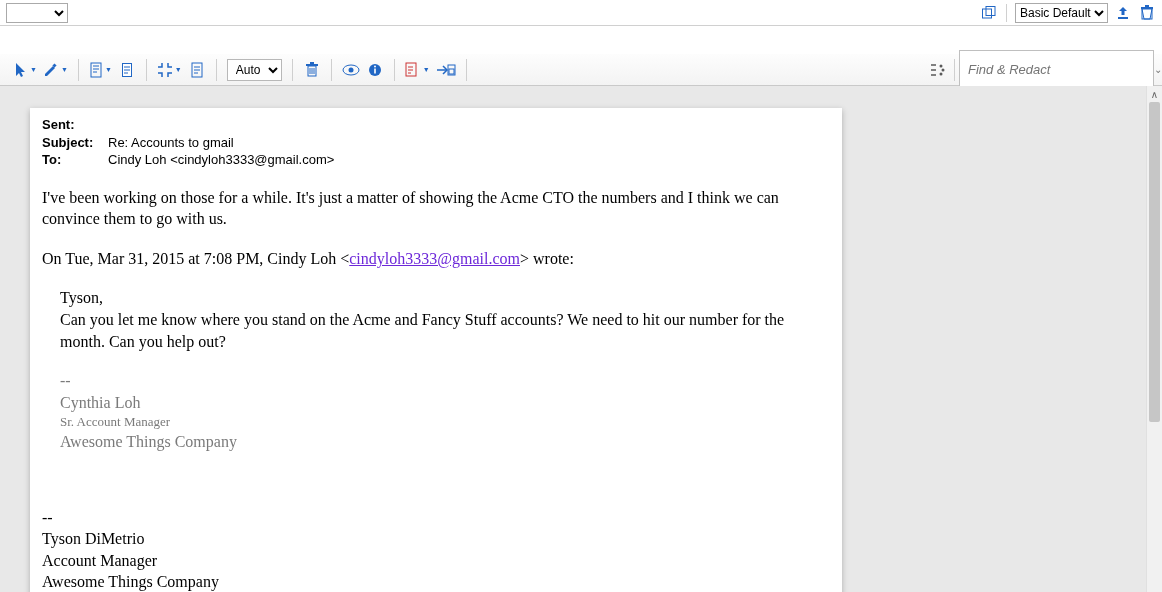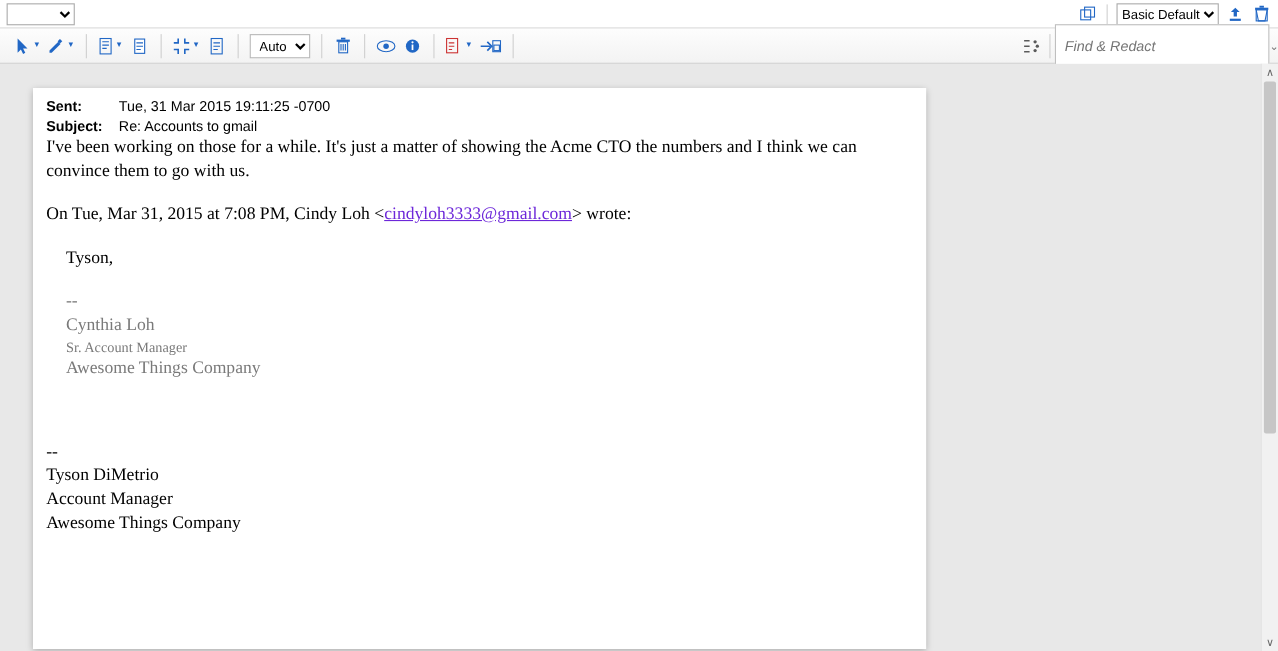--- a/index.html
+++ b/index.html
@@ -15,20 +15,21 @@
   .topbar .icon-btn {
     width:18px; height:18px; display:flex; align-items:center; justify-content:center;
     cursor:pointer;
   }
   .topbar .sep { width:1px; height:18px; background:#d0d0d0; margin:0 2px; }
 
   .toolbar {
     height:32px; border-bottom:1px solid #c9c9c9;
     display:flex; align-items:center; padding:0 8px; gap:4px;
     background:linear-gradient(#fdfdfd,#f3f3f3);
+    margin-top:28px;
   }
   .toolbar .group { display:flex; align-items:center; gap:6px; padding:0 6px; }
   .toolbar .vsep { width:1px; height:22px; background:#cfcfcf; }
   .toolbar .tb-btn {
     min-width:18px; height:20px; display:flex; align-items:center; justify-content:center;
     cursor:pointer; position:relative;
   }
   .toolbar .tb-btn .dd {
     font-size:7px; color:#2167c5; margin-left:2px;
   }
@@ -53,21 +54,21 @@
   }
   .vscroll .arrow { height:16px; display:flex; align-items:center; justify-content:center; color:#666; font-size:10px; cursor:pointer; }
   .vscroll .track { position:absolute; top:16px; bottom:16px; left:0; right:0; }
   .vscroll .thumb { position:absolute; left:2px; right:2px; top:0; height:320px; background:#c6c6c6; border-radius:2px; }
 
   .page {
     position:absolute; left:30px; top:22px; width:812px; min-height:510px;
     background:#fff; box-shadow:0 2px 6px rgba(0,0,0,0.25);
     padding:8px 12px 20px 12px;
   }
-  .headers { font-size:13px; line-height:1.35; }
+  .headers { font-size:13px; line-height:1.35; margin-bottom:18px; }
   .headers .row { display:flex; }
   .headers .label { width:66px; font-weight:bold; }
   .headers .value { }
   .body-text { font-family: "Times New Roman", Times, serif; font-size:16px; line-height:1.35; }
   .body-text p { margin:0; }
   .body-text .gap { height:18px; }
   .email-link { text-decoration:underline; color:#6d28d9; }
   .quoted { padding-left:18px; }
   .sig-gray { color:#7a7a7a; }
   .sig-small { font-size:13px; }
@@ -225,37 +226,41 @@
     <span class="chev">⌄</span>
   </div>
 </div>
 
 <div class="viewport">
 
   <div class="page">
     <div class="headers">
       <div class="row">
         <div class="label">Sent:</div>
-        <div class="value">Tue, 31 Mar 2015 19:11:25 -0700</div>
       </div>
       <div class="row">
         <div class="label">Subject:</div>
         <div class="value">Re: Accounts to gmail</div>
       </div>
+      <div class="row">
+        <div class="label">To:</div>
+        <div class="value">Cindy Loh &lt;cindyloh3333@gmail.com&gt;</div>
+      </div>
     </div>
 
     <div class="body-text">
       <p>I've been working on those for a while. It's just a matter of showing the Acme CTO the numbers and I think we can convince them to go with us.</p>
       <div class="gap"></div>
       <p>
         <span>On Tue, Mar 31, 2015 at 7:08 PM, Cindy Loh &lt;</span><span class="email-link">cindyloh3333@gmail.com</span><span>&gt; wrote:</span>
       </p>
       <div class="gap"></div>
       <div class="quoted">
         <p>Tyson,</p>
+        <p>Can you let me know where you stand on the Acme and Fancy Stuff accounts? We need to hit our number for the month. Can you help out?</p>
         <div class="gap"></div>
         <p class="sig-gray">--</p>
         <p class="sig-gray">Cynthia Loh</p>
         <p class="sig-gray sig-small">Sr. Account Manager</p>
         <p class="sig-gray">Awesome Things Company</p>
       </div>
       <div class="gap"></div>
       <div class="gap"></div>
       <div class="gap"></div>
       <p>--</p>

